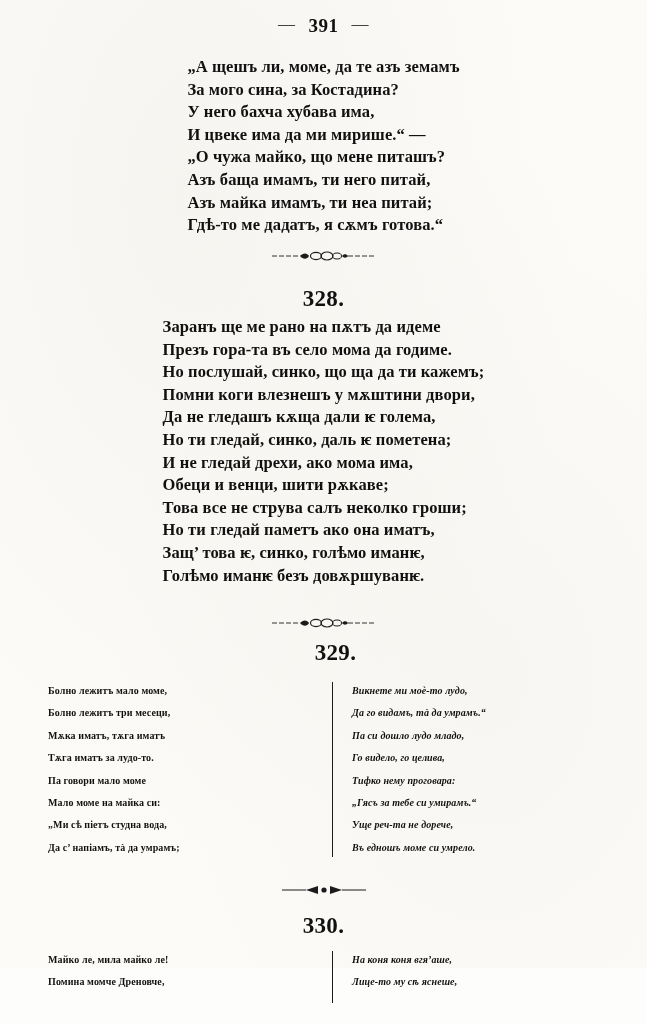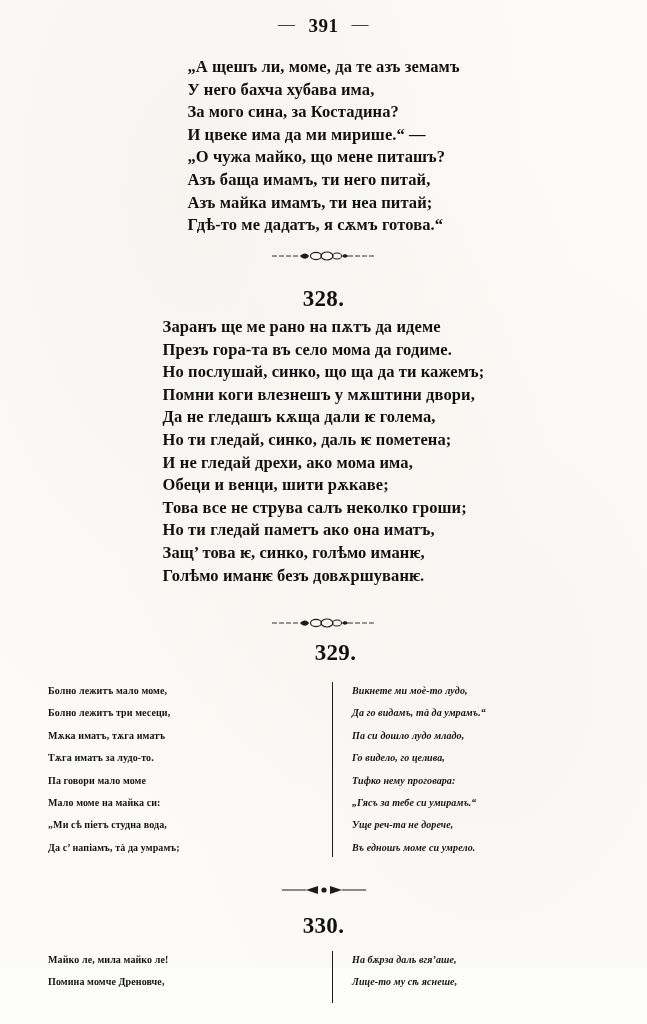--- a/index.html
+++ b/index.html
@@ -117,22 +117,22 @@
 
 <div class="page">
 
   <div class="running-head">
     <span class="dash">—</span><span>391</span><span class="dash">—</span>
   </div>
 
   <div class="verse-center" style="top:56px;text-decoration:underline;">
     <div class="stanza-box">
       <div class="line">„А щешъ ли, моме, да те азъ земамъ</div>
+      <div class="line">За мого сина, за Костадина?</div>
       <div class="line">У него бахча хубава има,</div>
-      <div class="line">За мого сина, за Костадина?</div>
       <div class="line">И цвеке има да ми мирише.“ —</div>
       <div class="line">„О чужа майко, що мене питашъ?</div>
       <div class="line">Азъ баща имамъ, ти него питай,</div>
       <div class="line">Азъ майка имамъ, ти неа питай;</div>
       <div class="line">Гдѣ-то ме дадатъ, я сѫмъ готова.“</div>
     </div>
   </div>
 
   <div class="ornament" style="top:248px;">
     <svg width="108" height="12" viewBox="0 0 108 12">
@@ -215,18 +215,18 @@
 
   <div class="section-number" style="top:913px;">330.</div>
 
   <div class="two-col" style="top:949px;">
     <div class="col-rule" style="left:332px; top:2px; height:52px;"></div>
     <div class="col left">
       <div class="line">Майко ле, мила майко ле!</div>
       <div class="line">Помина момче Дреновче,</div>
     </div>
     <div class="col right">
-      <div class="line">На бѫрза даль вгя’аше,</div>
+      <div class="line">На коня коня вгя’аше,</div>
       <div class="line">Лице-то му сѣ яснеше,</div>
     </div>
   </div>
 
 </div>
 
 </body></html>

